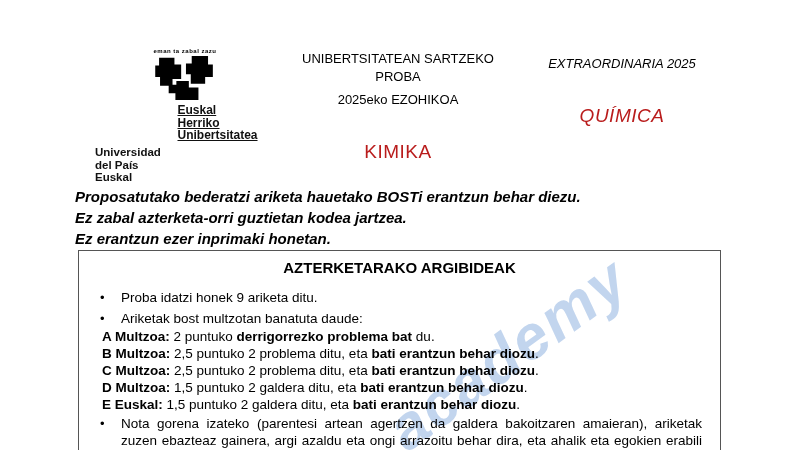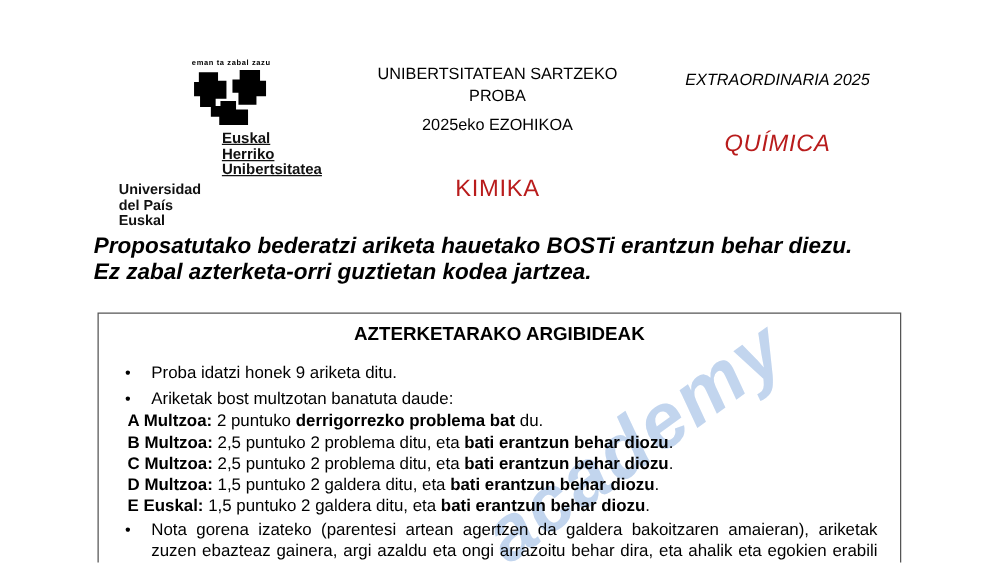--- a/index.html
+++ b/index.html
@@ -19,21 +19,21 @@
   .logo-name-eu{margin-left:7px;text-align:left;font-size:12px;font-weight:bold;line-height:12.5px;text-decoration:underline;}
 
   
   .col{position:absolute;top:50px;text-align:center;font-size:13px;line-height:18px;color:#000;}
   .col-center{left:295px;width:206px;}
   .col-right{left:523px;width:198px;font-style:italic;}
   .col .line2{margin-top:5px;}
   .subject{margin-top:31px;font-size:19px;line-height:24px;font-weight:normal;color:#b91c1c;letter-spacing:.5px;}
 
   
-  .instructions{position:absolute;left:75px;top:186px;font-size:18px;line-height:21px;
+  .instructions{position:absolute;left:75px;top:186px;font-size:15px;line-height:21px;
     font-weight:bold;font-style:italic;color:#000;}
 
   
   .infobox{position:absolute;left:78px;top:250px;width:605px;height:230px;
     border:1.5px solid #555;padding:8px 18px 0 18px;font-size:13.5px;color:#000;}
   .infobox-title{text-align:center;font-weight:bold;font-size:15px;line-height:18px;margin-bottom:12px;}
   .bullet-row{display:flex;line-height:18px;}
   .bullet-row .dot{flex:none;width:21px;padding-left:3px;font-size:13px;}
   .bullet-row .btext{flex:1;}
   .row-b2{margin-top:3px;}
@@ -79,20 +79,21 @@
   </div>
 
   <div class="col col-right">
     <div class="line2">EXTRAORDINARIA 2025</div>
     <div class="subject">QUÍMICA</div>
   </div>
 
   <div class="instructions">
     <div>Proposatutako bederatzi ariketa hauetako BOSTi erantzun behar diezu.</div>
     <div>Ez zabal azterketa-orri guztietan kodea jartzea.</div>
+    <div>Ez erantzun ezer inprimaki honetan.</div>
   </div>
 
   <div class="infobox">
     <div class="infobox-title">AZTERKETARAKO ARGIBIDEAK</div>
 
     <div class="bullet-row">
       <span class="dot">•</span>
       <span class="btext">Proba idatzi honek 9 ariketa ditu.</span>
     </div>
 

